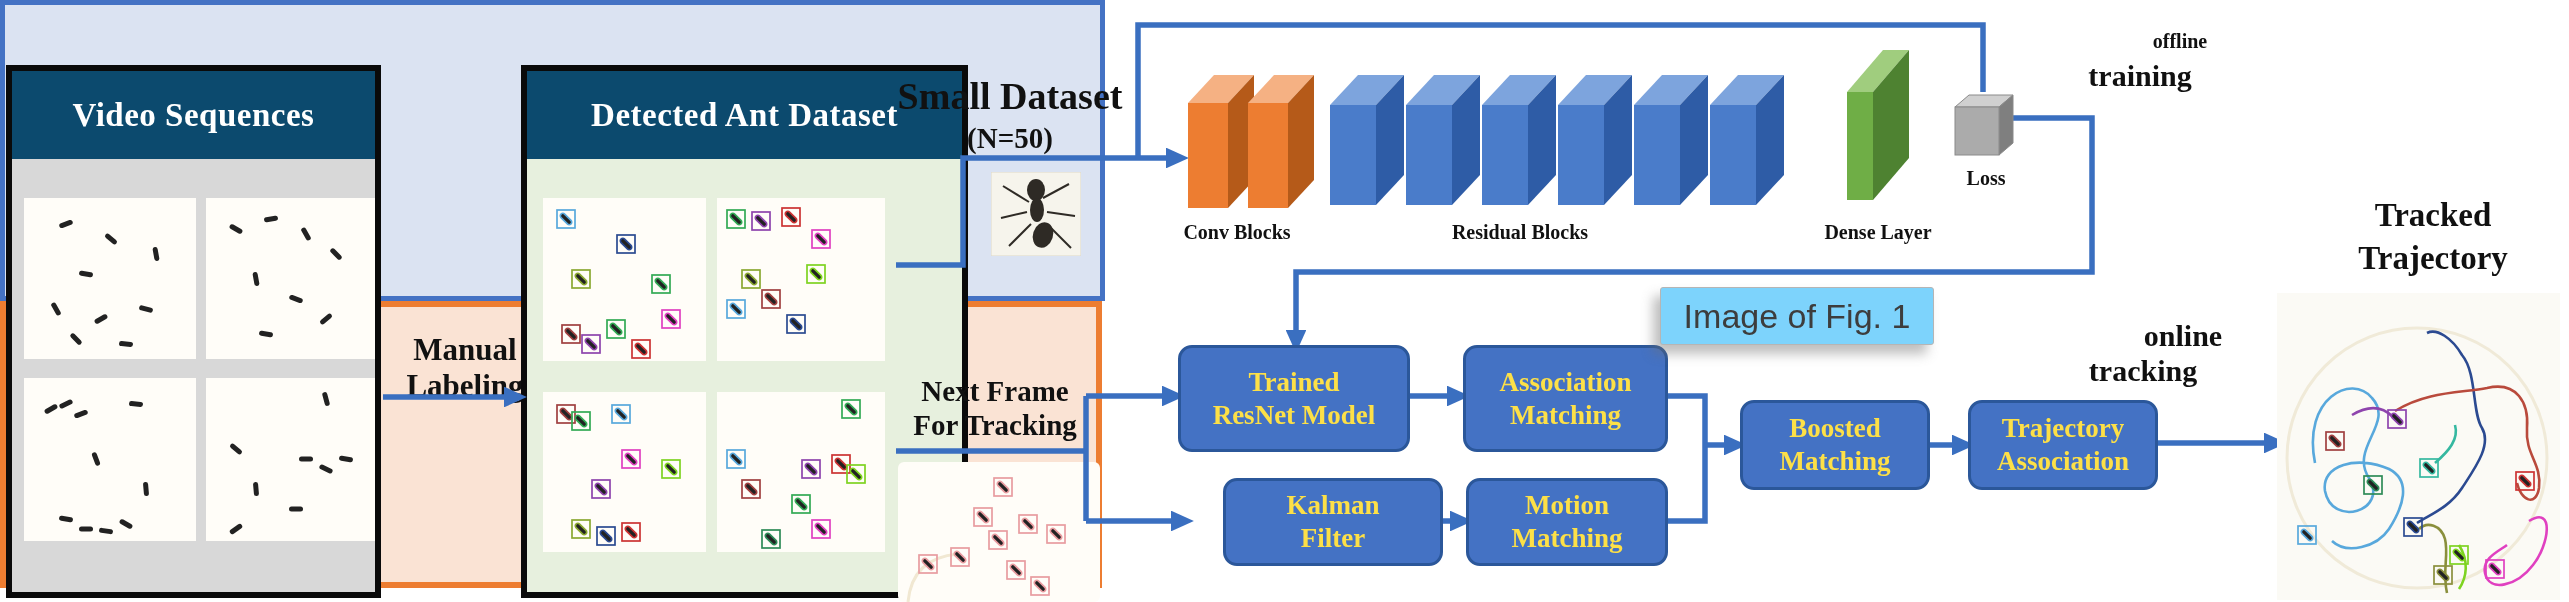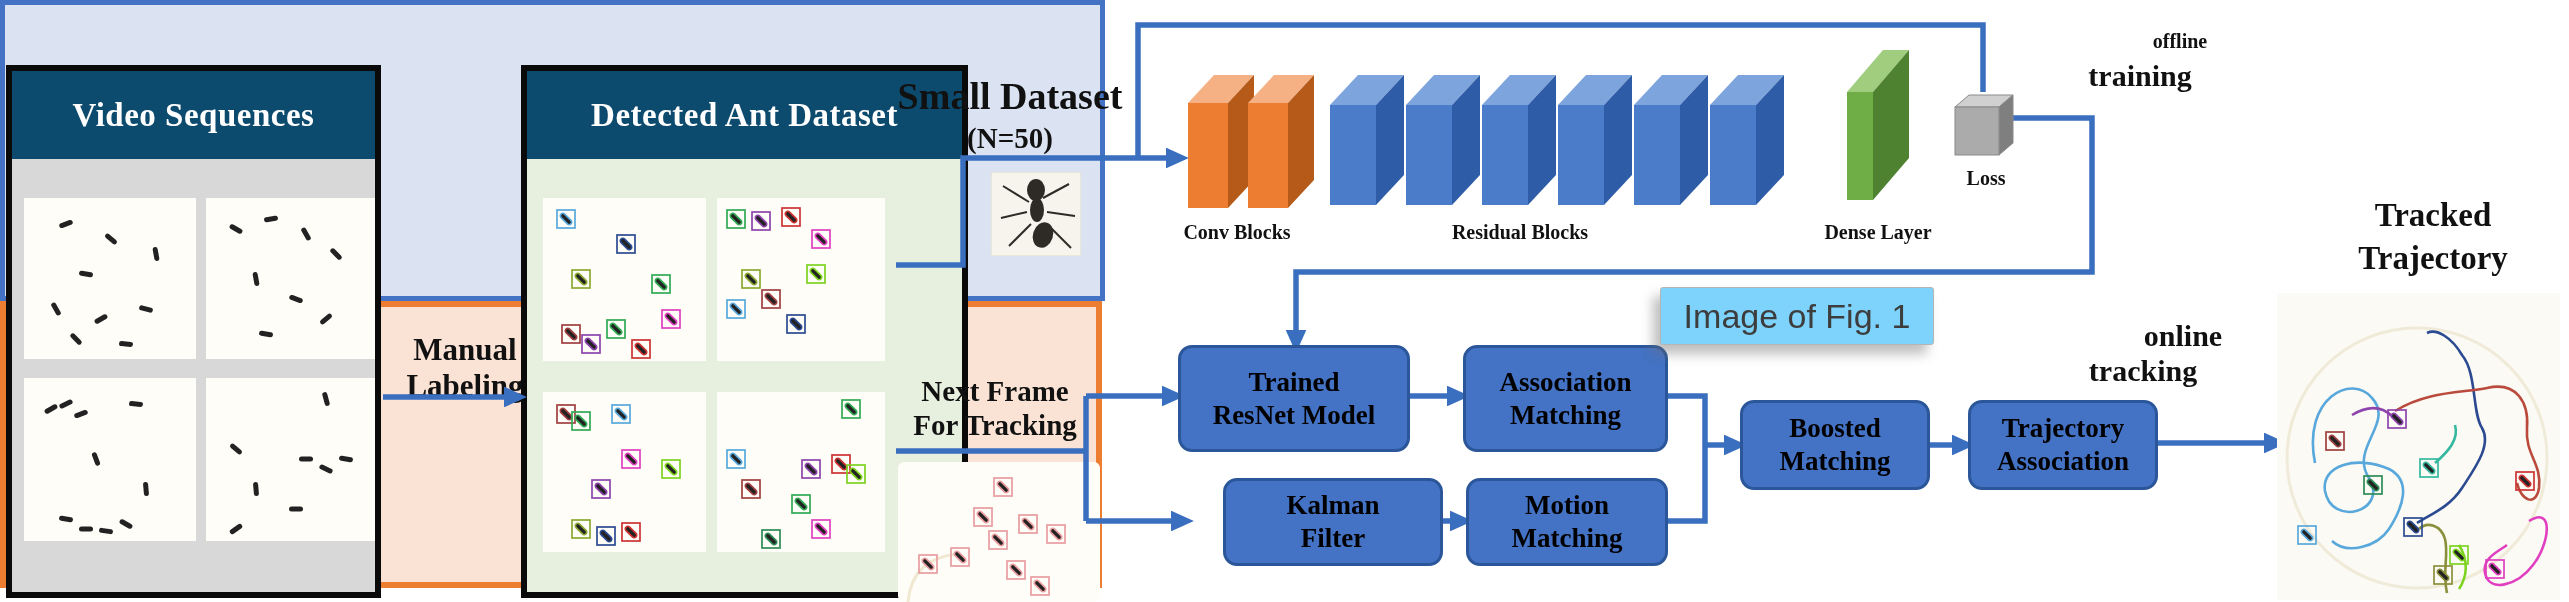--- a/index.html
+++ b/index.html
@@ -21,21 +21,21 @@
     border:5px solid #4472c4;box-sizing:border-box;}
   #online-panel{left:1108px;top:306px;width:1102px;height:287px;background:#fae3d4;
     border:6px solid #ed7d31;box-sizing:border-box;}
   
   .lbl{position:absolute;transform:translate(-50%,-50%);white-space:nowrap;
     font-weight:bold;color:#111;}
   .lbl .l2{display:block;text-align:center;}
   
   .pbox{position:absolute;background:#4472c4;border:3px solid #2b579a;border-radius:14px;
     box-sizing:border-box;display:flex;flex-direction:column;align-items:center;justify-content:center;}
-  .pbox span{color:#000000;font-weight:bold;font-size:27px;line-height:1.22;display:block;text-align:center;}
+  .pbox span{color:#fde047;font-weight:bold;font-size:27px;line-height:1.22;display:block;text-align:center;}
   #box-resnet{left:1178px;top:345px;width:232px;height:107px;}
   #box-appearance{left:1463px;top:345px;width:205px;height:107px;}
   #box-kalman{left:1187px;top:478px;width:220px;height:88px;margin-left:36px;}
   #box-motion{left:1466px;top:478px;width:202px;height:88px;}
   #box-boosted{left:1740px;top:400px;width:190px;height:90px;}
   #box-trajectory{left:1968px;top:400px;width:190px;height:90px;}
   
   .netlbl{font-size:20px;}
   
   #tooltip{position:absolute;left:1660px;top:287px;width:272px;height:56px;background:#7dd3fc;

